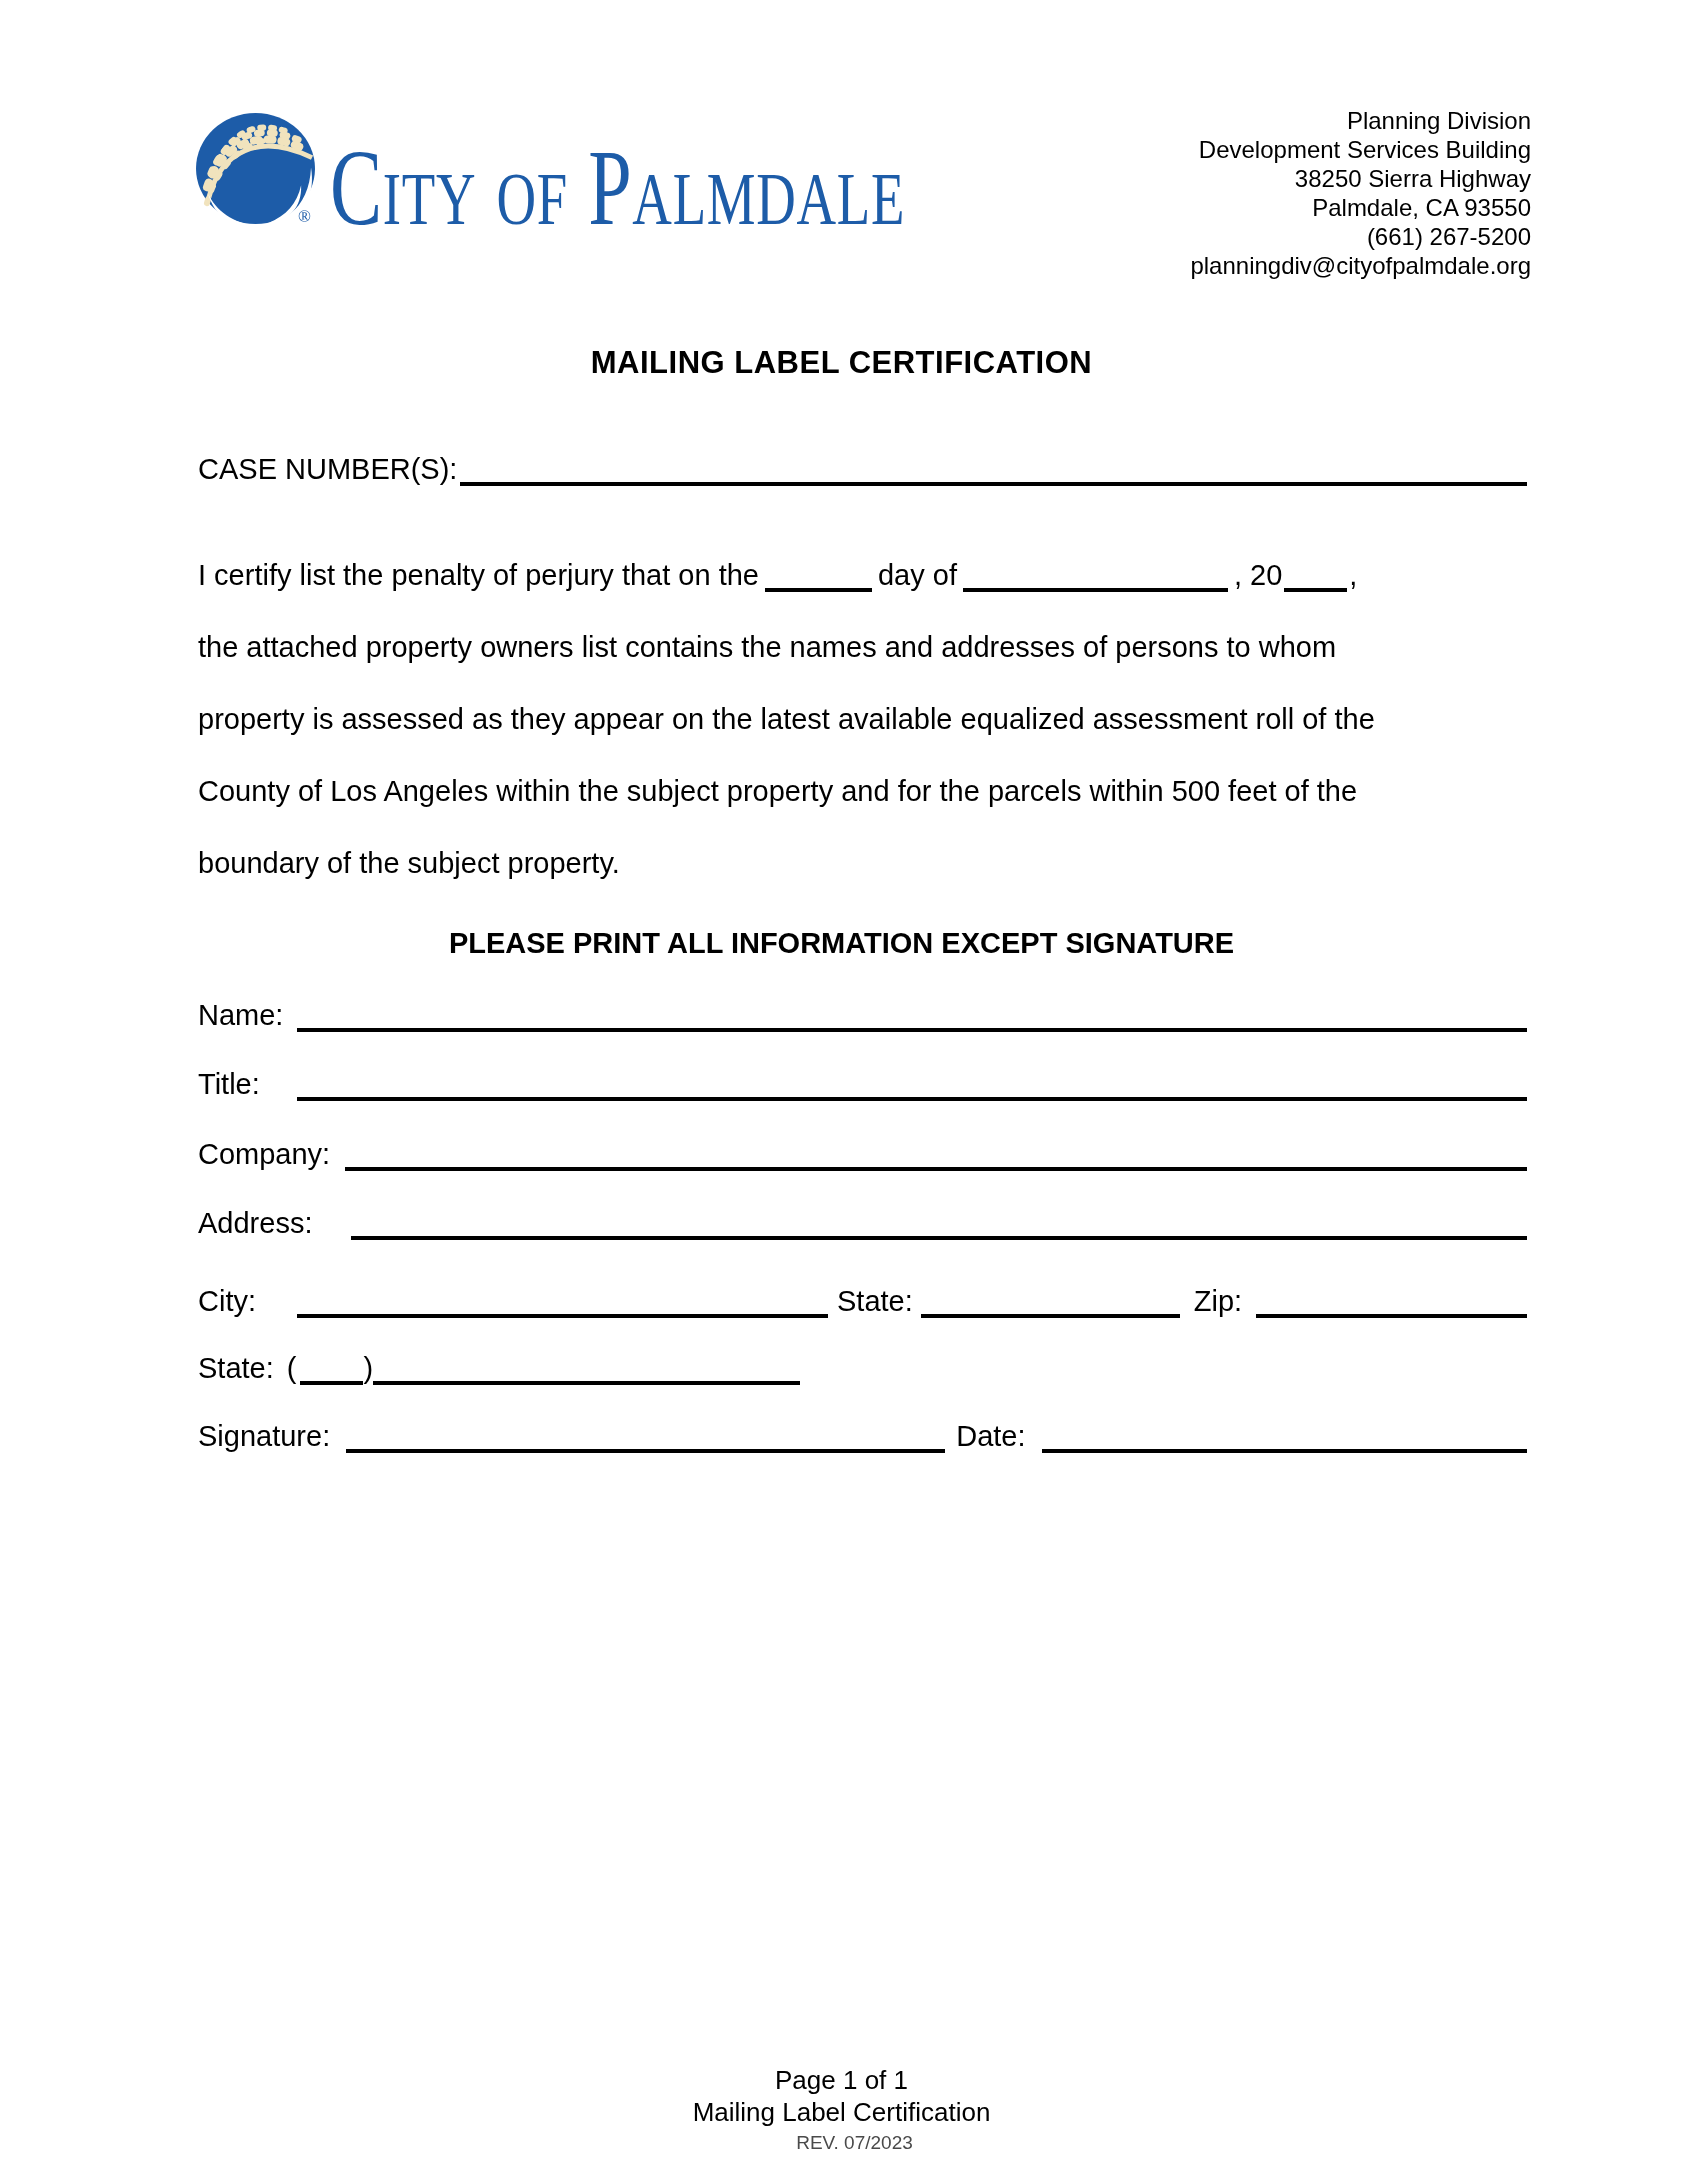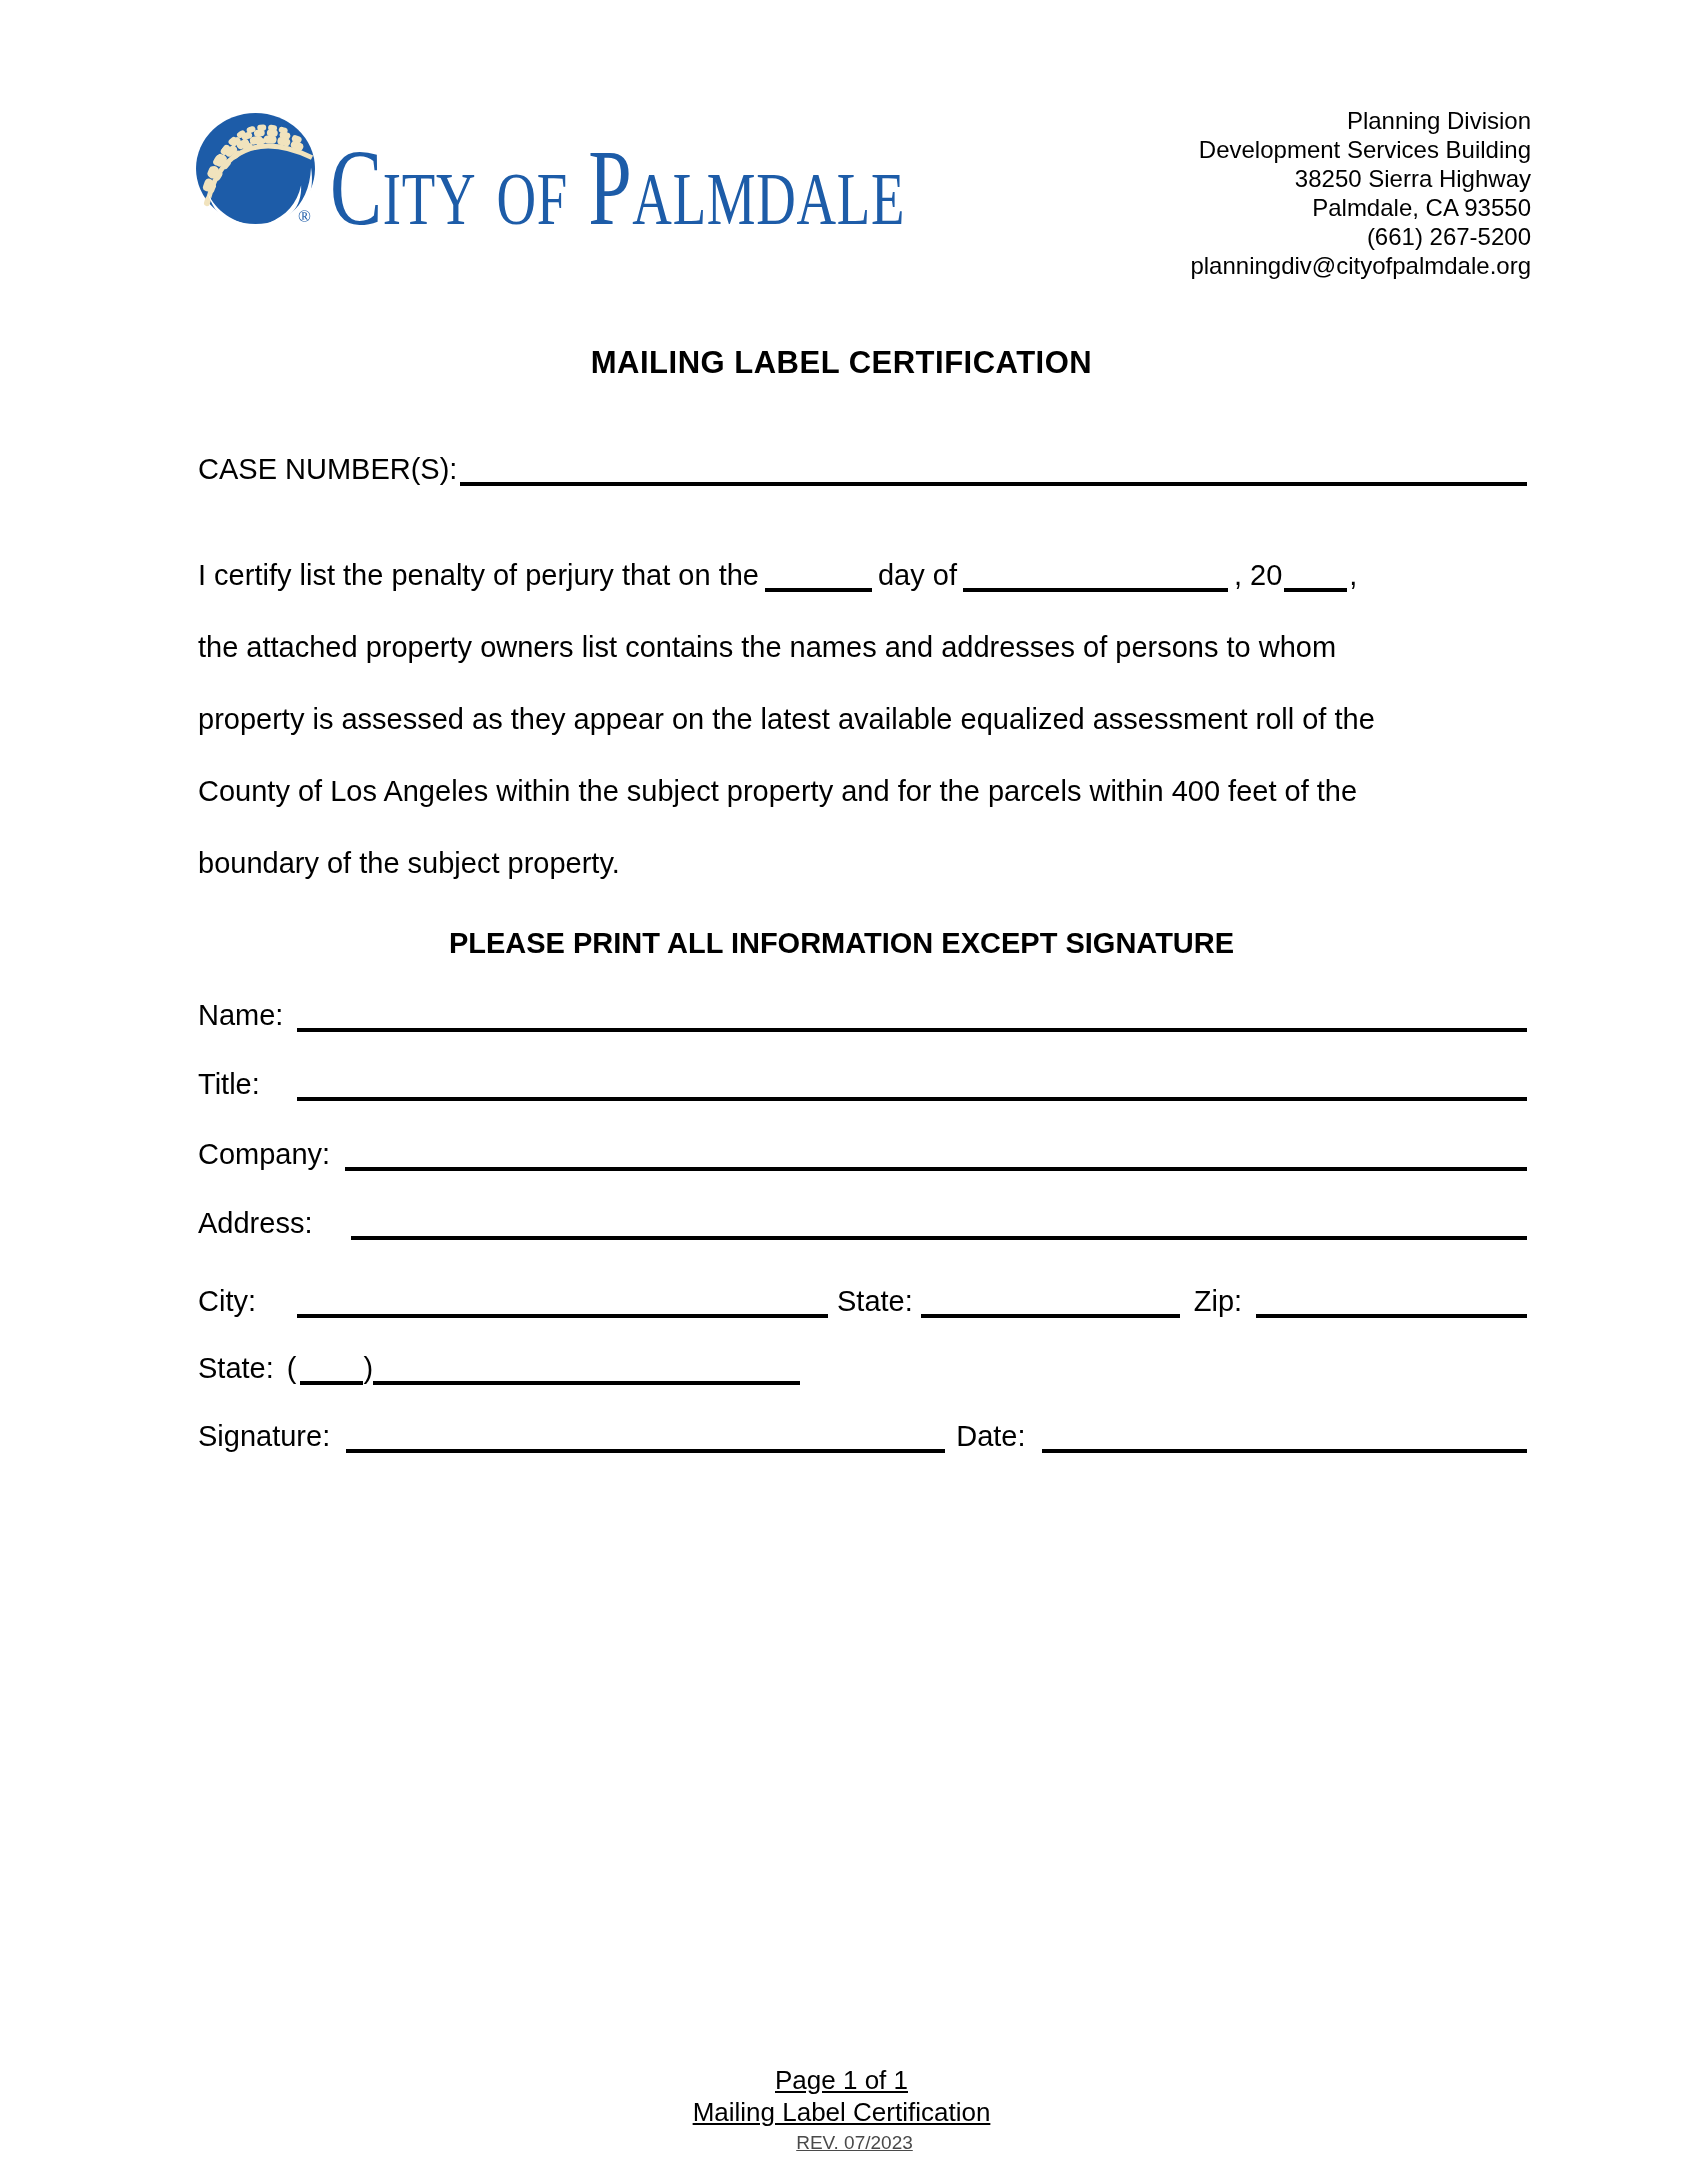--- a/index.html
+++ b/index.html
@@ -49,21 +49,21 @@
   .city-line { width:531px; }
   .state-lbl { margin-left:9px; }  .state-line { margin-left:8px; width:259px; }
   .zip-lbl { margin-left:14px; }   .zip-line { margin-left:14px; }
   .paren-open { margin-left:13px; }
   .paren-line { width:63px; margin-left:4px; }
   .phone-line { width:427px; }
   .sig-line { margin-left:9px; width:599px; }
   .date-lbl { margin-left:4px; }
   .date-line { margin-left:9px; width:485px; }
   
-  .footer { position:absolute; left:0; width:100%; text-align:center;text-decoration:underline; }
+  .footer { position:absolute; left:0; width:100%; text-align:center; }
   .footer-page { top:2065px; font-size:26px; }
   .footer-doc  { top:2097px; font-size:26px; }
   .footer-rev  { top:2132px; font-size:19px; color:#4a4a4a;padding-left:13px; }
 </style>
 </head>
 <body>
 
 <div class="page">
 
   <svg class="logo-mark" viewBox="0 0 124 118" aria-hidden="true">
@@ -95,21 +95,21 @@
     <span class="lbl">CASE NUMBER(S):</span>
     <span class="u grow" style="margin-left:3px;"></span>
   </div>
 
   <div class="cert">
     <div class="pline">
       <span>I certify list the penalty of perjury that on the</span><span class="blank day"></span><span>day of</span><span class="blank month"></span><span>, 20</span><span class="blank year"></span><span>,</span>
     </div>
     <div class="pline">the attached property owners list contains the names and addresses of persons to whom</div>
     <div class="pline">property is assessed as they appear on the latest available equalized assessment roll of the</div>
-    <div class="pline">County of Los Angeles within the subject property and for the parcels within 400 feet of the</div>
+    <div class="pline">County of Los Angeles within the subject property and for the parcels within 500 feet of the</div>
     <div class="pline">boundary of the subject property.</div>
   </div>
 
   <div class="print-notice">PLEASE PRINT ALL INFORMATION EXCEPT SIGNATURE</div>
 
   <div class="frow row-name">
     <span class="lbl lbl-w100">Name:</span>
     <span class="u grow"></span>
   </div>
 

